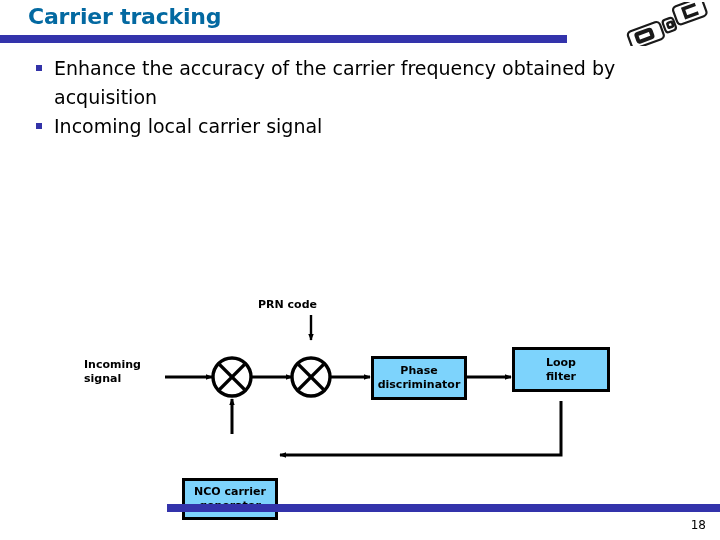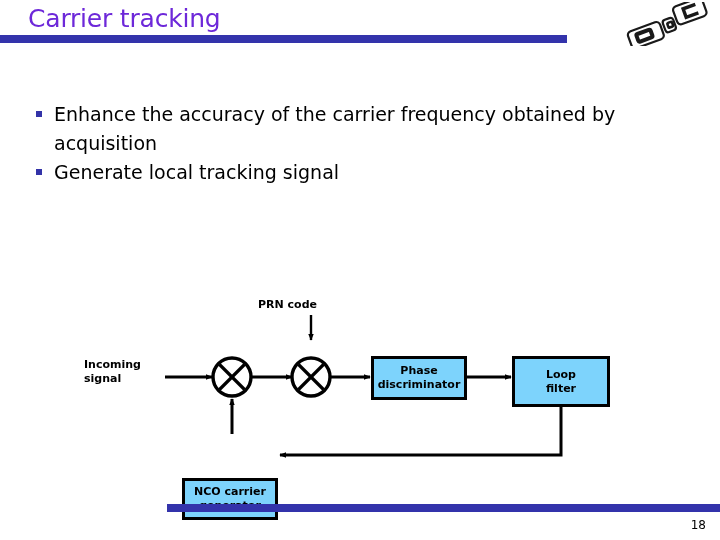--- a/index.html
+++ b/index.html
@@ -14,24 +14,24 @@
     overflow: hidden;
     position: relative;
   }
 
   
   #slide-title {
     position: absolute;
     left: 28px;
     top: 4px;
     font-family: "DejaVu Sans", sans-serif;
-    font-size: 25px;
-    font-weight: normal;
+    font-size: 22px;
+    font-weight: bold;
     letter-spacing: -0.2px;
-    color: #6d28d9;
+    color: #0369a1;
     white-space: nowrap;
   }
   #title-rule {
     position: absolute;
     left: 0px;
     top: 35px;
     width: 567px;
     height: 8px;
     background: #3333ab;
   }
@@ -44,21 +44,20 @@
     width: 108px;
     height: 44px;
   }
 
   
   #bullet-list {
     position: absolute;
     left: 36px;
     top: 54px;
     width: 680px;
-    margin-top: 46px;
   }
   .bullet-row {
     display: flex;
     align-items: flex-start;
     margin-bottom: 0px;
   }
   .bullet-mark {
     flex: 0 0 auto;
     width: 6px;
     height: 6px;
@@ -148,21 +147,21 @@
   </svg>
 </div>
 
 <div id="bullet-list">
   <div class="bullet-row">
     <span class="bullet-mark"></span>
     <span class="bullet-text">Enhance the accuracy of the carrier frequency obtained by acquisition</span>
   </div>
   <div class="bullet-row">
     <span class="bullet-mark"></span>
-    <span class="bullet-text">Generate local tracking signal</span>
+    <span class="bullet-text">Incoming local carrier signal</span>
   </div>
 </div>
 
 <div id="diagram">
 
   <svg width="720" height="215" viewBox="0 0 720 215" style="position:absolute;left:0;top:0;">
     <defs>
       <marker id="ah" markerWidth="7" markerHeight="7" refX="6.2" refY="3.2" orient="auto" markerUnits="userSpaceOnUse">
         <path d="M0,0.4 L7,3.2 L0,6 z" fill="#000"></path>
       </marker>
@@ -200,21 +199,21 @@
   <div class="dg-label" style="left:258px; top:18px; width:106px;">PRN code</div>
 
   <div class="dg-label" style="left:84px; top:78px; width:80px;">Incoming
 signal</div>
 
   <div class="dg-box" style="left:371px; top:76px; width:96px; height:44px;">
     <span>Phase
 discriminator</span>
   </div>
 
-  <div class="dg-box" style="left:512px; top:76px; width:98px; height:51px;">
+  <div class="dg-box" style="left:512px; top:67px; width:98px; height:45px;">
     <span>Loop
 filter</span>
   </div>
 
   <div class="dg-box" style="left:182px; top:154px; width:96px; height:42px;margin-top:44px;">
     <span>NCO carrier
 generator</span>
   </div>
 
 </div>

